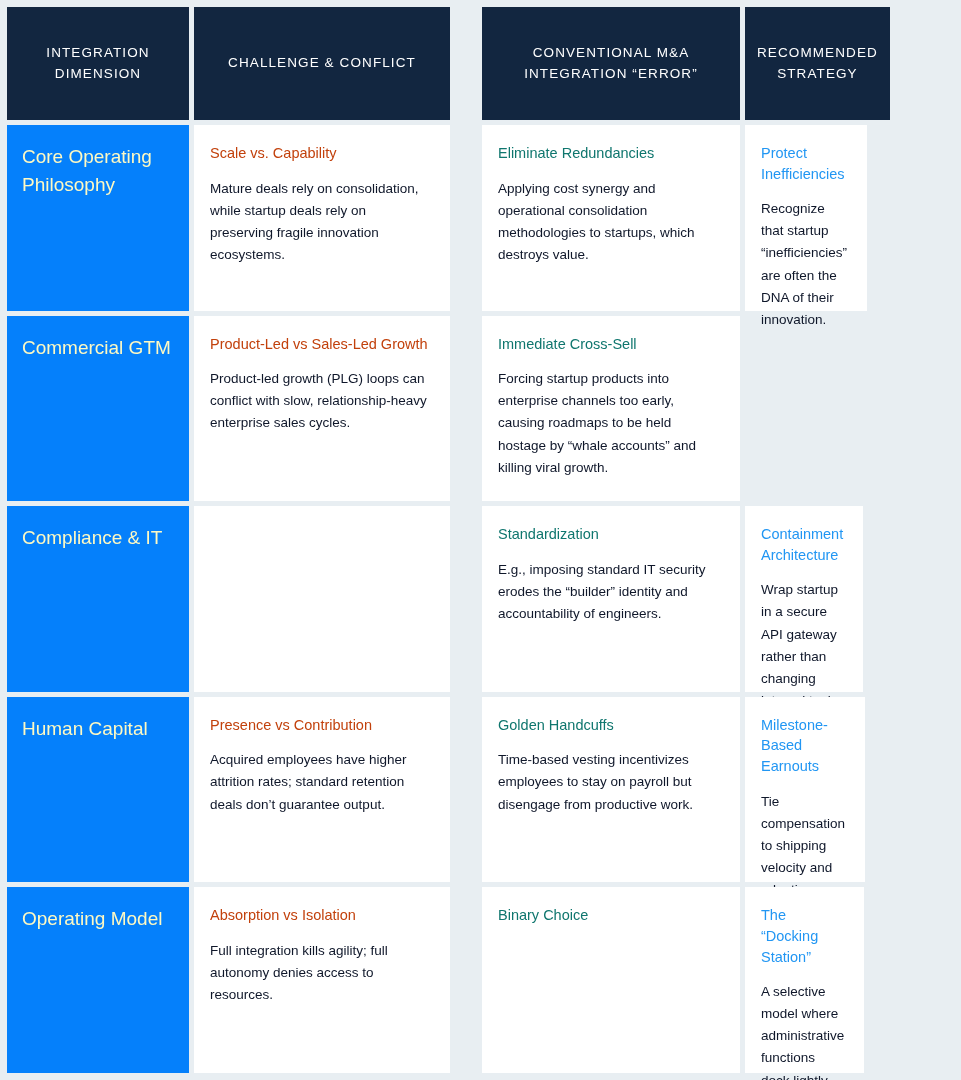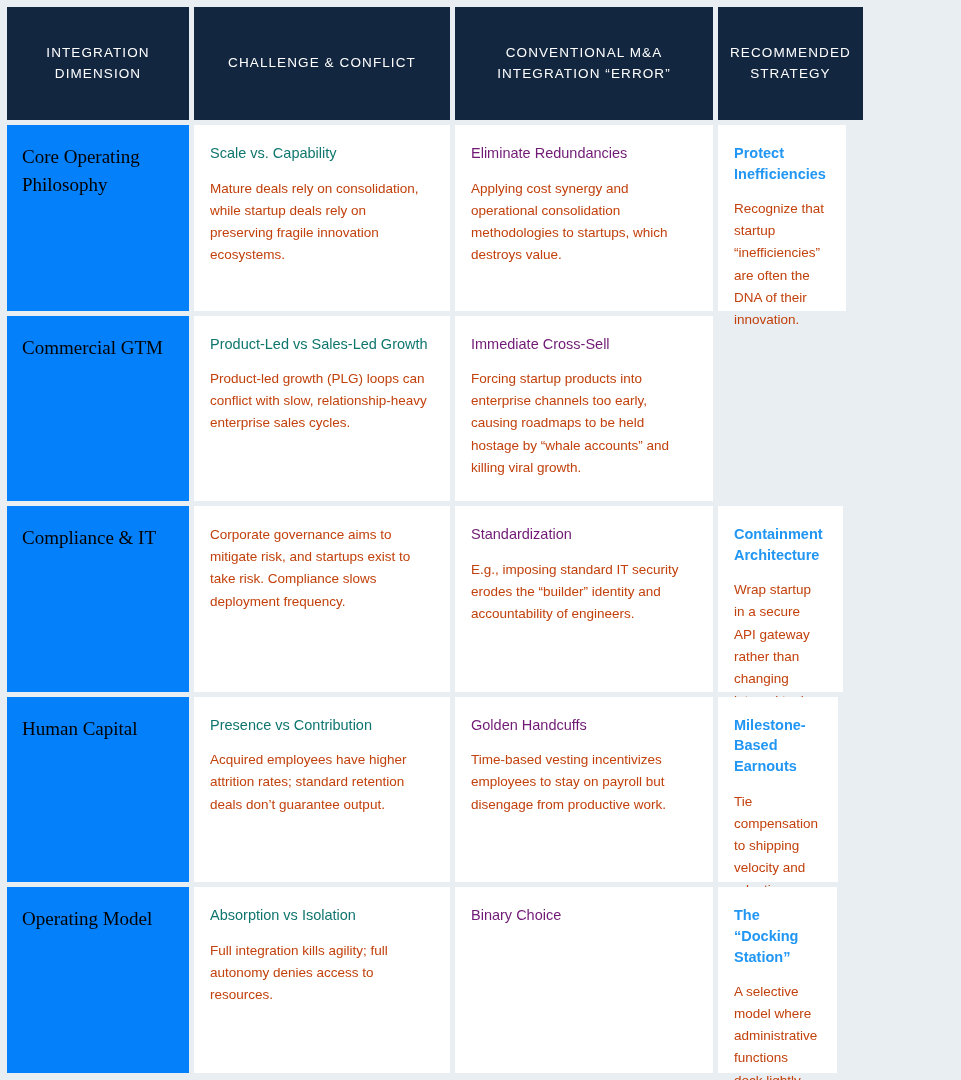--- a/index.html
+++ b/index.html
@@ -47,52 +47,51 @@
     flex: 1 1 auto;
   }
   .data-row {
     display: flex;
     gap: 5px;
     flex: 1 1 0;
     min-height: 0;
   }
   .dim-cell {
     background: #0580FB;
-    color: #000000;
+    color: #fef9c3;
     font-size: 19px;
     line-height: 1.47;
     padding: 18px 16px 10px 15px;
     font-weight: 400;
-    font-family: Liberation Serif, serif;
   }
   .content-cell {
     background: #ffffff;
     padding: 18px 20px 10px 16px;
     display: flex;
     flex-direction: column;
   }
   .cell-title {
     font-size: 14.5px;
     line-height: 1.42;
-    color: #0f766e;
+    color: #c2410c;
     font-weight: 400;
     margin-bottom: 14px;
   }
-  .cell-title.orange { color: #701a75; }
-  .cell-title.blue   { color: #2196F3; font-weight: bold; }
+  .cell-title.orange { color: #0f766e; }
+  .cell-title.blue   { color: #2196F3; }
   .cell-body {
     font-size: 13.5px;
     line-height: 1.64;
-    color: #c2410c;
+    color: #0f172a;
     font-weight: 400;
   }
   
   .col-0 { flex: 0 0 182px; width: 182px; }
   .col-1 { flex: 0 0 256px; width: 256px; }
-  .col-2 { flex: 0 0 258px; width: 258px; }
+  .col-2 { flex: 0 0 258px; width: 258px; margin-left: 27px; }
   .col-3 { flex: 1 1 auto; }
 </style>
 </head>
 <body>
 
 <div class="table-wrap">
 
   <div class="header-row">
     <div class="header-cell col-0">INTEGRATION DIMENSION</div>
     <div class="header-cell col-1">CHALLENGE &amp; CONFLICT</div>
@@ -126,21 +125,20 @@
       </div>
       <div class="content-cell col-2">
         <div class="cell-title orange">Immediate Cross-Sell</div>
         <div class="cell-body">Forcing startup products into enterprise channels too early, causing roadmaps to be held hostage by “whale accounts” and killing viral growth.</div>
       </div>
     </div>
 
     <div class="data-row">
       <div class="dim-cell col-0">Compliance &amp; IT</div>
       <div class="content-cell col-1">
-        <div class="cell-body">Corporate governance aims to mitigate risk, and startups exist to take risk. Compliance slows deployment frequency.</div>
       </div>
       <div class="content-cell col-2">
         <div class="cell-title orange">Standardization</div>
         <div class="cell-body">E.g., imposing standard IT security erodes the “builder” identity and accountability of engineers.</div>
       </div>
       <div class="content-cell col-3">
         <div class="cell-title blue">Containment Architecture</div>
         <div class="cell-body">Wrap startup in a secure API gateway rather than changing internal tools.</div>
       </div>
     </div>

